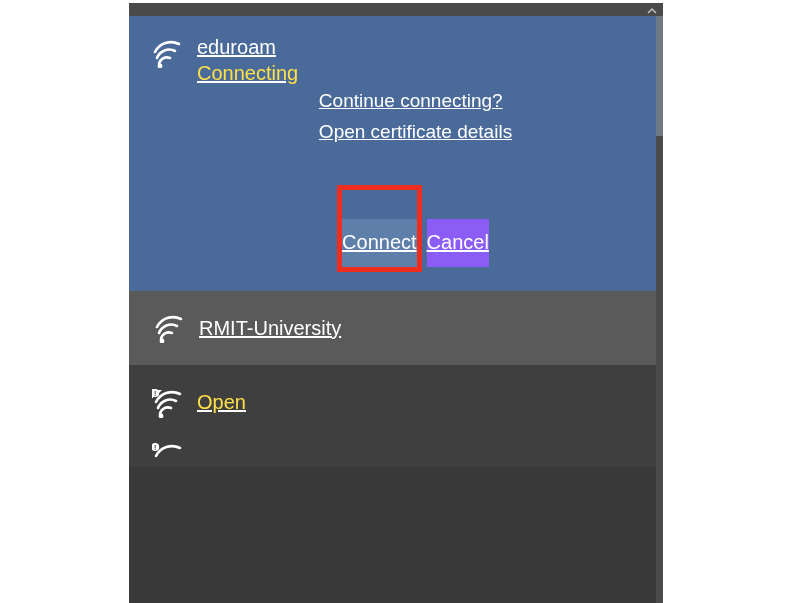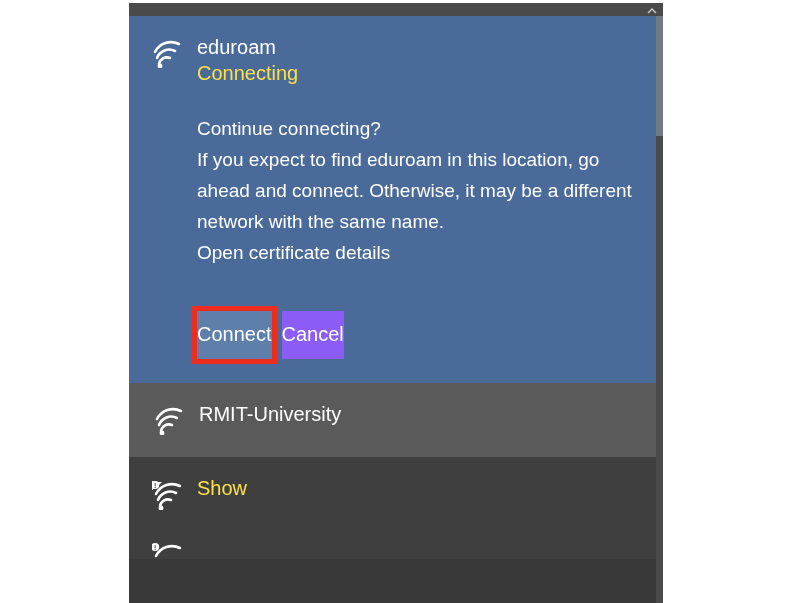--- a/index.html
+++ b/index.html
@@ -58,23 +58,24 @@
       position: absolute;
       left: 0;
       right: 7px;
       top: 10px;
       bottom: 0;
       display: flex;
       flex-direction: column;
     }
     .net-item {
       display: flex;
-      align-items: flex-start;
+      align-items: center;
       padding: 18px 22px 18px 22px;
       color: #ffffff;
+      text-decoration: underline;
     }
     .net-item .icon {
       width: 36px;
       height: 36px;
       flex-shrink: 0;
       margin-right: 10px;
       margin-top: 2px;
       display: flex;
       align-items: center;
       justify-content: center;
@@ -97,21 +98,20 @@
       padding: 18px 22px 24px 22px;
       flex-direction: column;
     }
     .active .row1 {
       display: flex;
       align-items: flex-start;
       width: 100%;
     }
     .prompt {
       margin-left: 46px;
-      margin-top: 28px;
       color: #ffffff;
       font-size: 19px;
       line-height: 1.63;
       font-weight: 400;
     }
     .prompt .q {
       margin-bottom: 0px;
     }
     .prompt .link {
       cursor: pointer;
@@ -125,20 +125,21 @@
     .btn {
       flex: 1 1 0;
       height: 48px;
       display: flex;
       align-items: center;
       justify-content: center;
       font-size: 20px;
       color: #ffffff;
       cursor: pointer;
       user-select: none;
+      margin-top: 29px;
     }
     .btn-primary {
       background: #5f7fab;
     }
     .btn-secondary {
       background: #8b5cf6;
     }
     .highlight {
       border: 5px solid #ef2d1f;
       box-sizing: content-box;
@@ -177,21 +178,20 @@
           </svg>
         </span>
         <div class="labels">
           <div class="name">eduroam</div>
           <div class="status">Connecting</div>
         </div>
       </div>
 
       <div class="prompt">
         <div class="q">Continue connecting?</div>
-        <div>If you expect to find eduroam in this location, go ahead and connect. Otherwise, it may be a different network with the same name.</div>
         <div class="link">Open certificate details</div>
       </div>
 
       <div class="btnrow">
         <div class="highlight" style="flex:1 1 0; display:flex;">
           <div class="btn btn-primary" style="width:100%;">Connect</div>
         </div>
         <div class="btn btn-secondary">Cancel</div>
       </div>
     </div>
@@ -219,21 +219,21 @@
           <circle cx="9" cy="28" r="2.4" fill="#ffffff"></circle>
           <path d="M2 0 L7 5 L12 0 Z" fill="#ffffff" transform="translate(-2,2)"></path>
           <path d="M3 2 L3 8 L9 5 Z" fill="#ffffff" transform="translate(-3,0)"></path>
           <path d="M3 1 L7.5 5.5 L3 10 L3 1 Z M3 1 L3 10" fill="#ffffff" stroke="#ffffff" stroke-width="1" transform="translate(-3,0)"></path>
           <path d="M1 1 L6 5 L1 9 Z" fill="#ffffff"></path>
           <circle cx="3.2" cy="5" r="4" fill="#ffffff"></circle>
           <text x="3.2" y="7.6" text-anchor="middle" font-size="7" font-weight="bold" fill="#3f3f3f">!</text>
         </svg>
       </span>
       <div class="labels">
-        <div class="status">Show</div>
+        <div class="status">Open</div>
       </div>
     </div>
 
     <div class="net-item partial">
       <span class="icon">
         <svg width="34" height="30" viewBox="0 0 34 30">
           <circle cx="3.2" cy="5" r="4" fill="#ffffff"></circle>
           <text x="3.2" y="7.6" text-anchor="middle" font-size="7" font-weight="bold" fill="#3f3f3f">!</text>
           <path d="M4 14 A18 18 0 0 1 28 6" stroke="#ffffff" stroke-width="2.6" fill="none" stroke-linecap="round"></path>
         </svg>

